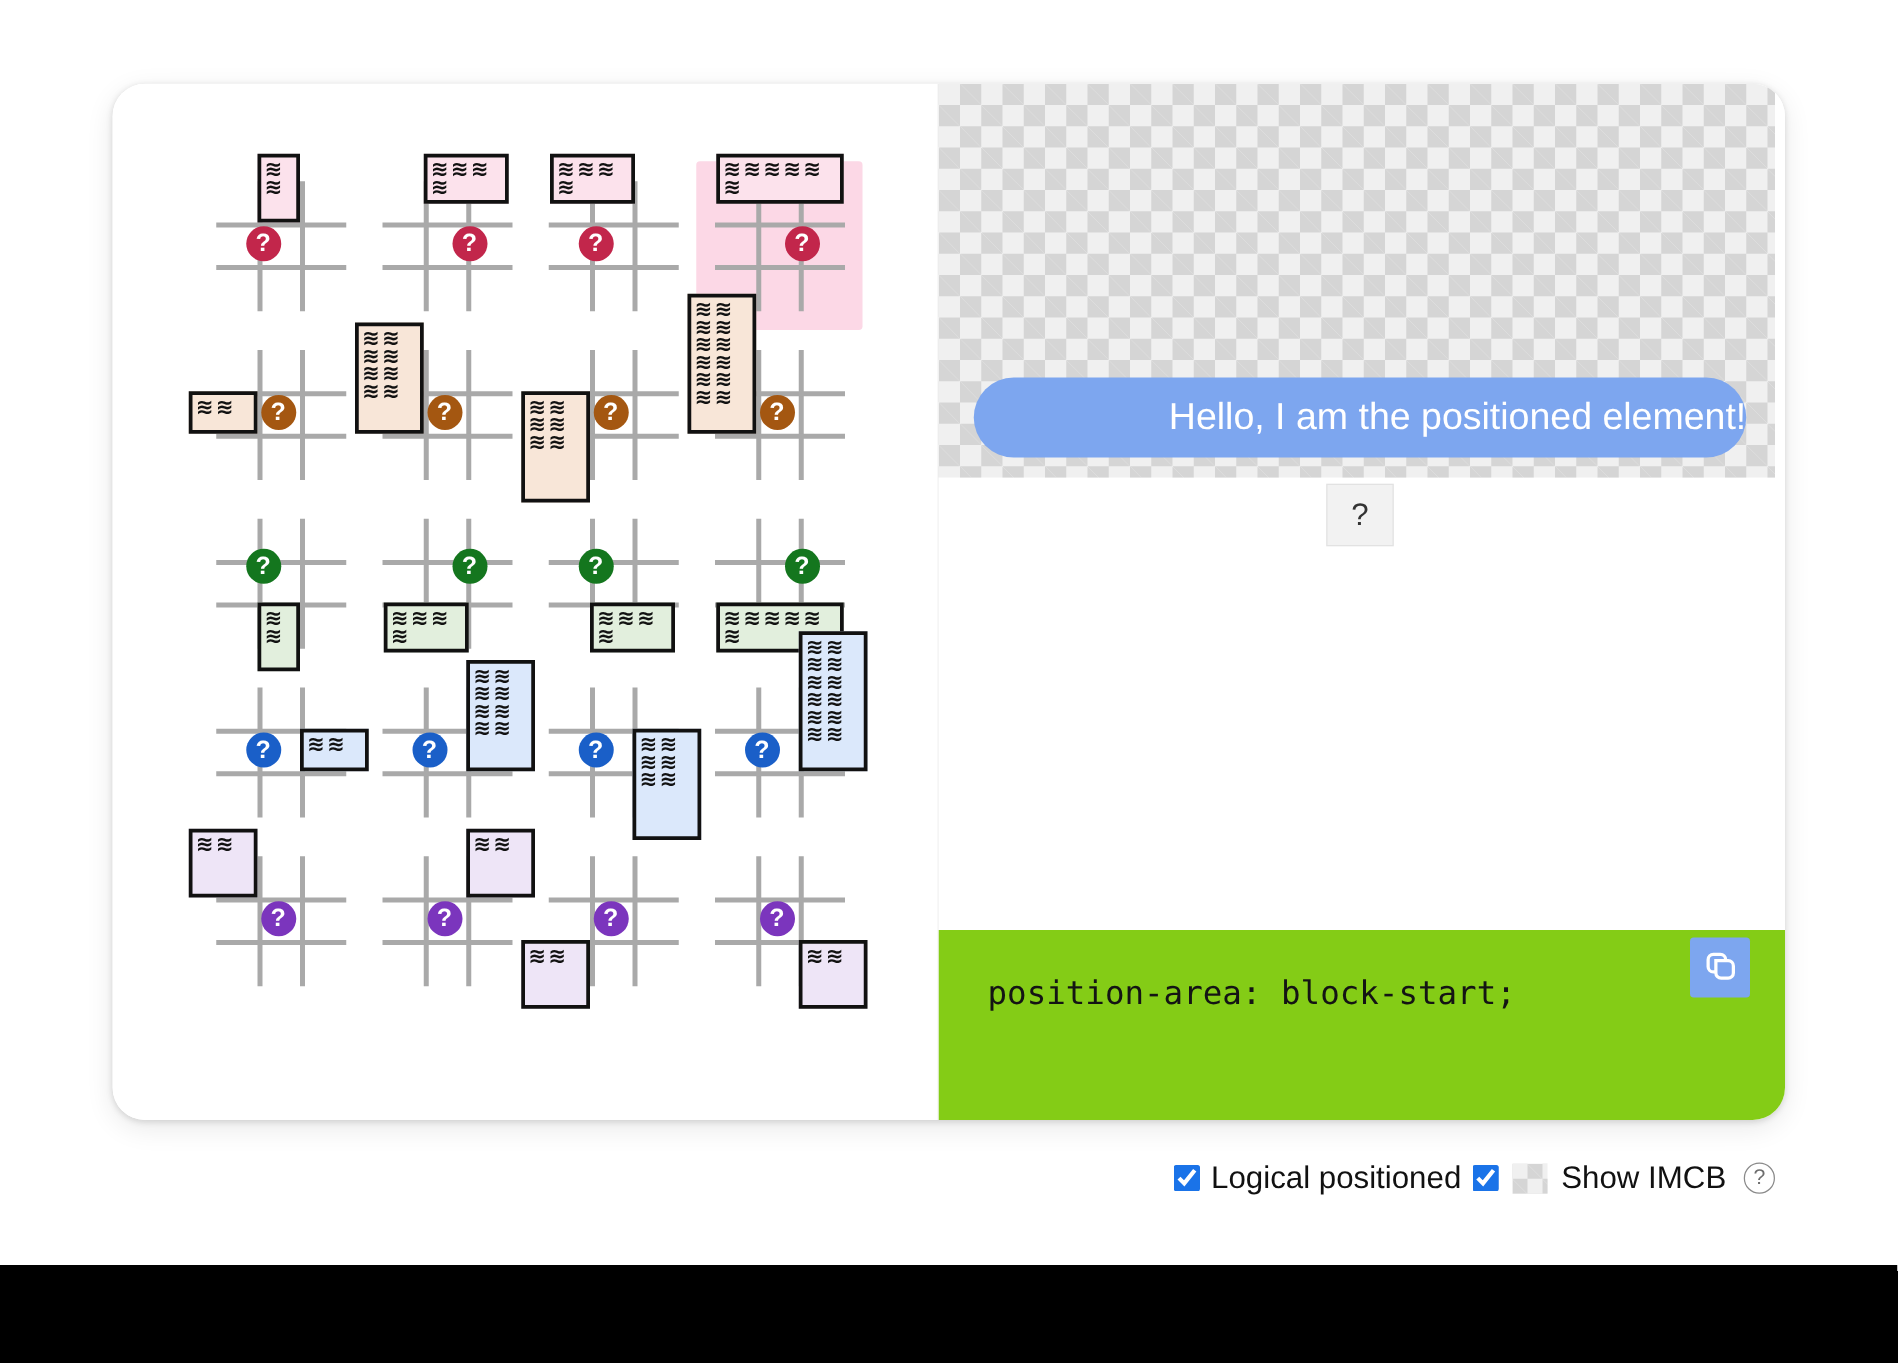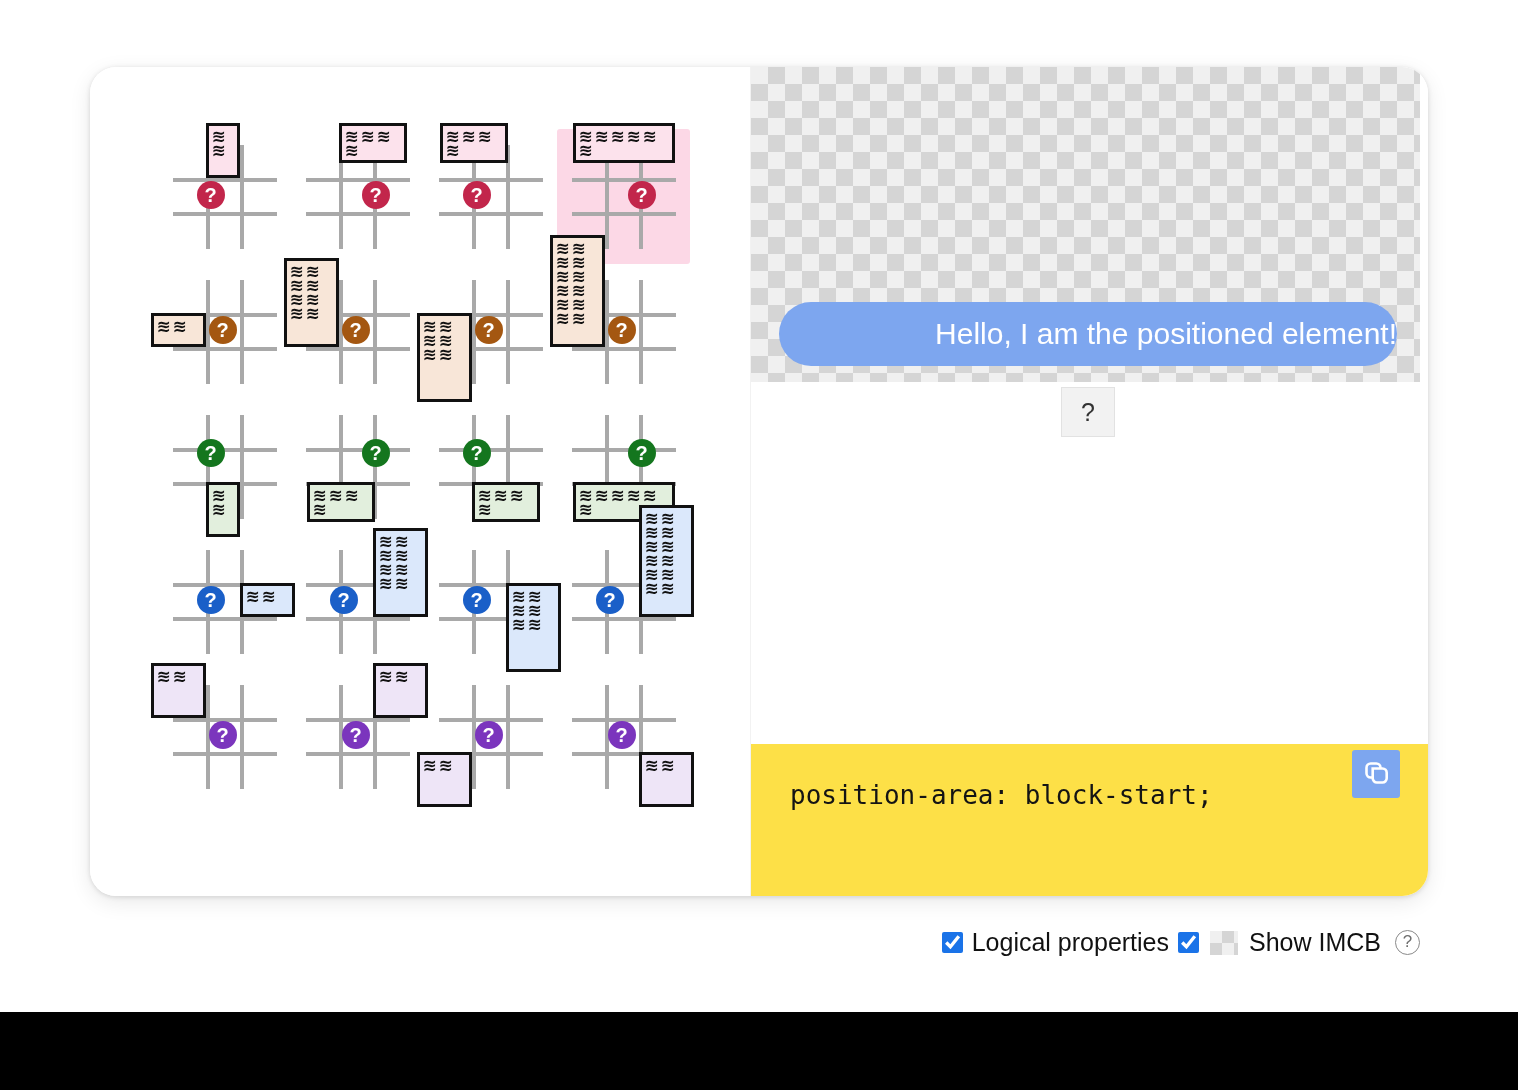--- a/index.html
+++ b/index.html
@@ -152,21 +152,21 @@
     line-height: 48px;
     text-align: center;
     z-index: 4;
   }
 
   
   #code-panel {
     position: absolute;
     left: 0; right: 0; bottom: 0;
     height: 152px;
-    background: #fde047;
+    background: #84cc16;
   }
   #code-text {
     position: absolute;
     left: 39px; top: 36px;
     font-family: "DejaVu Sans Mono", monospace;
     font-size: 26px;
     color: #141414;
     white-space: pre;
   }
   #copy-button {
@@ -452,21 +452,21 @@
           </svg>
         </span>
       </button>
     </div>
 
   </div>
 </div>
 
 <div id="controls">
   <input type="checkbox" class="cb" id="cb-logical" checked="" style="">
-  <label for="cb-logical">Logical properties</label>
+  <label for="cb-logical">Logical positioned</label>
 
   <input type="checkbox" class="cb" id="cb-imcb" checked="" style="">
   <span id="imcb-swatch"></span>
   <label for="cb-imcb">Show IMCB</label>
 
   <span id="help-icon">?</span>
 </div>
 
 <div id="bottom-bar"></div>
 

